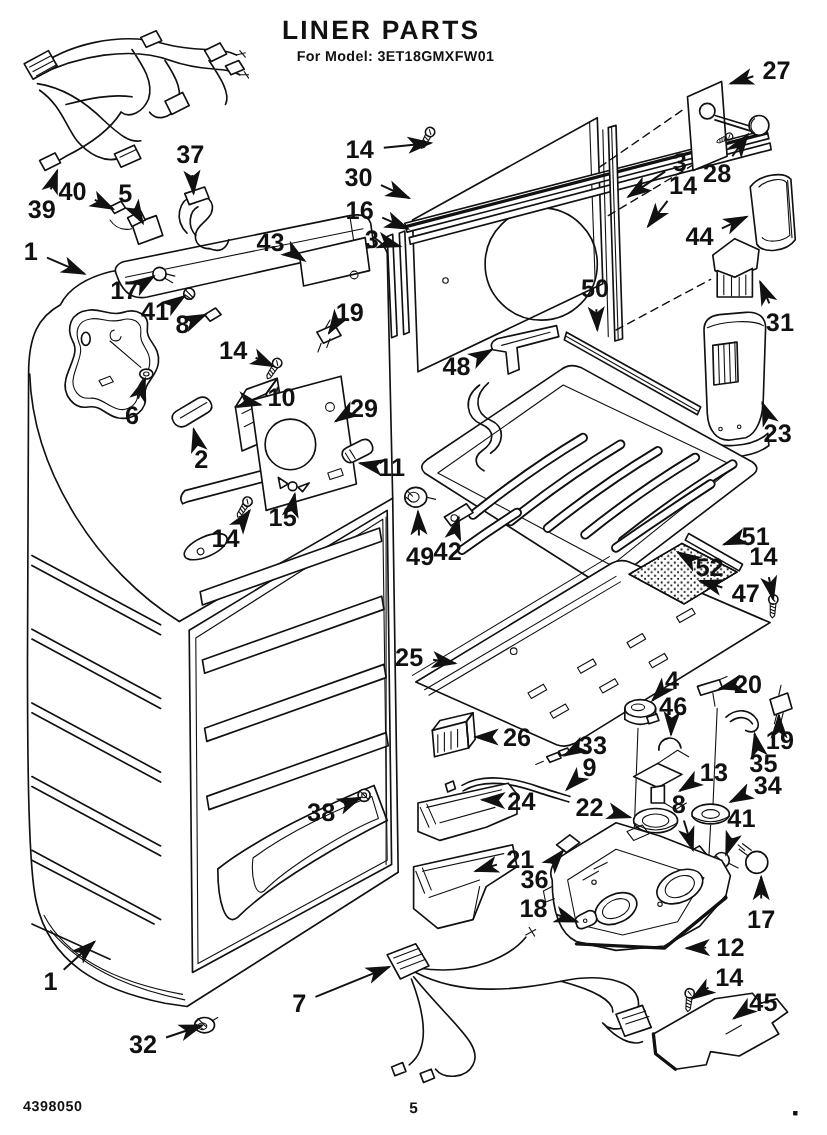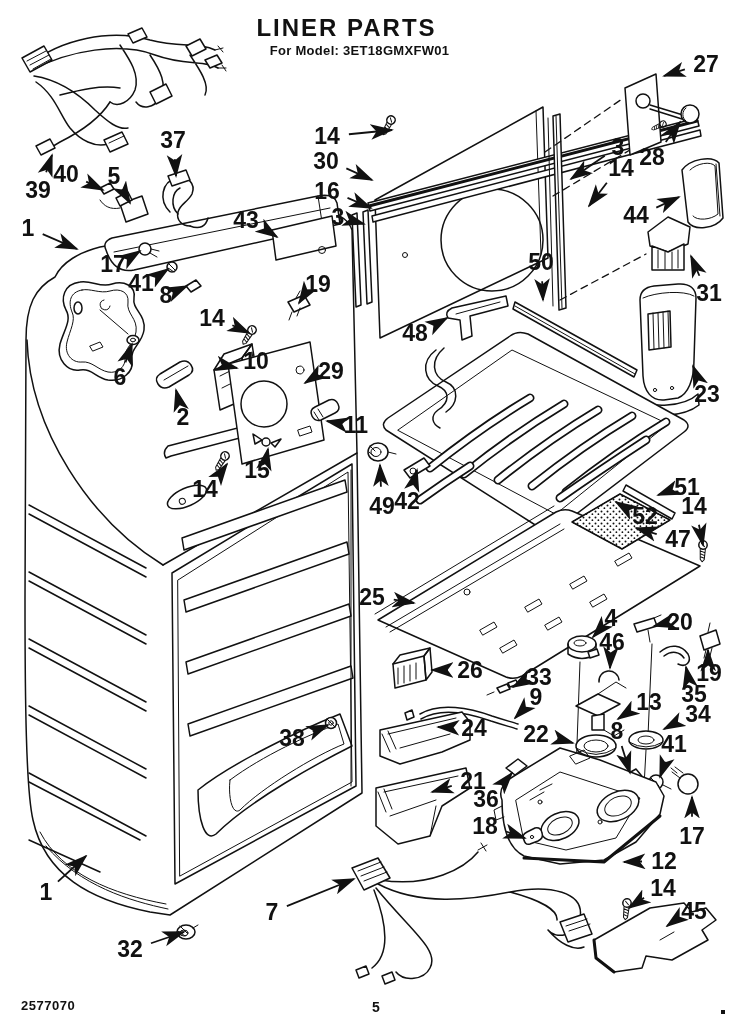--- a/index.html
+++ b/index.html
@@ -496,16 +496,16 @@
         <text x="272" y="920" text-anchor="middle" class="callout">7</text>
         <line x1="150.98468351626232" y1="943.2345111955319" x2="184" y2="932" class="leader" marker-end="url(#ah)"></line>
         <text x="130" y="957" text-anchor="middle" class="callout">32</text>
         <line x1="57.89270633995466" y1="881.5641501866897" x2="86" y2="856" class="leader" marker-end="url(#ah)"></line>
         <text x="46" y="900" text-anchor="middle" class="callout">1</text>
         <line x1="312.6921857932173" y1="731.4788262954709" x2="328" y2="725" class="leader" marker-end="url(#ah)"></line>
         <text x="292" y="746" text-anchor="middle" class="callout">38</text>
       </g>
   </svg>
 
-  <div class="footer-doc">2577070</div>
+  <div class="footer-doc">4398050</div>
   <div class="footer-page">5</div>
   <div class="print-mark"></div>
 </div>
 
 </body></html>

